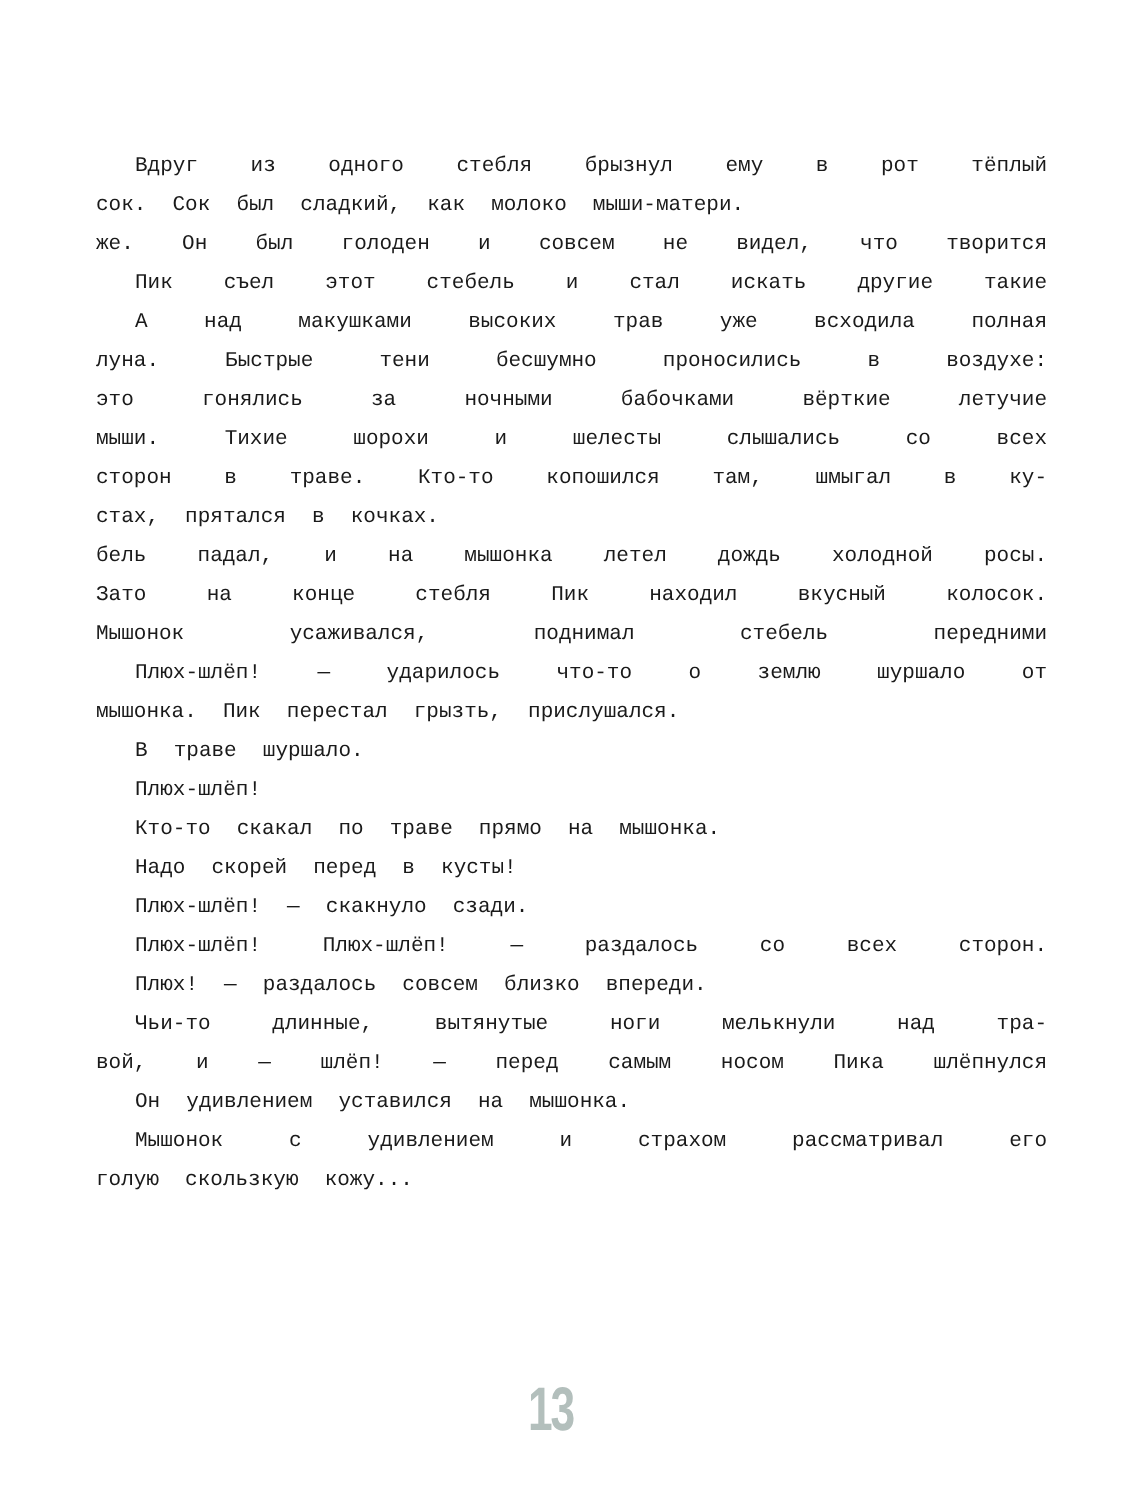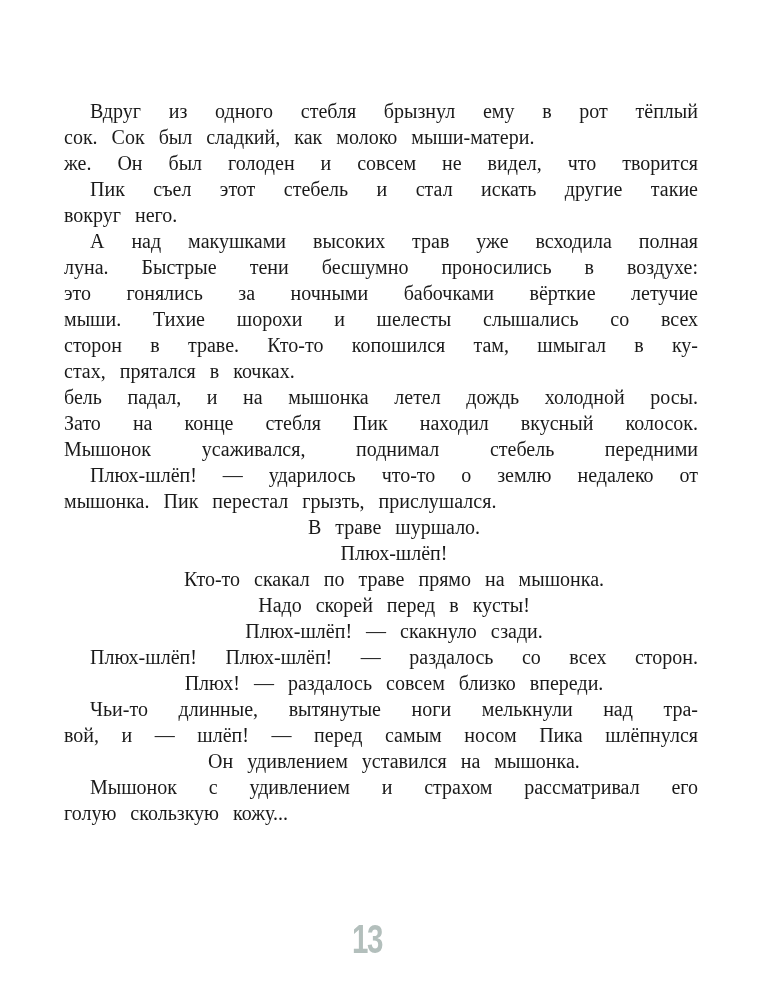--- a/index.html
+++ b/index.html
@@ -18,30 +18,29 @@
     inset: 0;
     background: #ffffff;
   }
   .text-block {
     position: absolute;
     left: 64px;
     top: 98px;
     width: 634px;
   }
   .line {
-    font-family: Liberation Serif, serif;
-    font-size: 20px;
+    font-family: Liberation Mono, monospace;
+    font-size: 14px;
     line-height: 26px;
     color: #1a1a1a;
     word-spacing: 9px;
     white-space: normal;
   }
   .line.i {
     text-indent: 26px;
-    text-align: center;
   }
   .line.j {
     text-align: justify;
     text-align-last: justify;
   }
   .page-number {
     position: absolute;
     left: 64px;
     top: 919px;
     width: 606px;
@@ -57,31 +56,30 @@
 </style>
 </head>
 <body>
 
 <div class="page">
   <main class="text-block">
       <div class="line i j">Вдруг из одного стебля брызнул ему в рот тёплый</div>
       <div class="line">сок. Сок был сладкий, как молоко мыши-матери.</div>
       <div class="line j">же. Он был голоден и совсем не видел, что творится</div>
       <div class="line i j">Пик съел этот стебель и стал искать другие такие</div>
-      <div class="line">вокруг него.</div>
       <div class="line i j">А над макушками высоких трав уже всходила полная</div>
       <div class="line j">луна. Быстрые тени бесшумно проносились в воздухе:</div>
       <div class="line j">это гонялись за ночными бабочками вёрткие летучие</div>
       <div class="line j">мыши. Тихие шорохи и шелесты слышались со всех</div>
       <div class="line j">сторон в траве. Кто-то копошился там, шмыгал в ку-</div>
       <div class="line">стах, прятался в кочках.</div>
       <div class="line j">бель падал, и на мышонка летел дождь холодной росы.</div>
       <div class="line j">Зато на конце стебля Пик находил вкусный колосок.</div>
       <div class="line j">Мышонок усаживался, поднимал стебель передними</div>
-      <div class="line i j">Плюх-шлёп! — ударилось что-то о землю недалеко от</div>
+      <div class="line i j">Плюх-шлёп! — ударилось что-то о землю шуршало от</div>
       <div class="line">мышонка. Пик перестал грызть, прислушался.</div>
       <div class="line i">В траве шуршало.</div>
       <div class="line i">Плюх-шлёп!</div>
       <div class="line i">Кто-то скакал по траве прямо на мышонка.</div>
       <div class="line i">Надо скорей перед в кусты!</div>
       <div class="line i">Плюх-шлёп! — скакнуло сзади.</div>
       <div class="line i j">Плюх-шлёп! Плюх-шлёп! — раздалось со всех сторон.</div>
       <div class="line i">Плюх! — раздалось совсем близко впереди.</div>
       <div class="line i j">Чьи-то длинные, вытянутые ноги мелькнули над тра-</div>
       <div class="line j">вой, и — шлёп! — перед самым носом Пика шлёпнулся</div>

